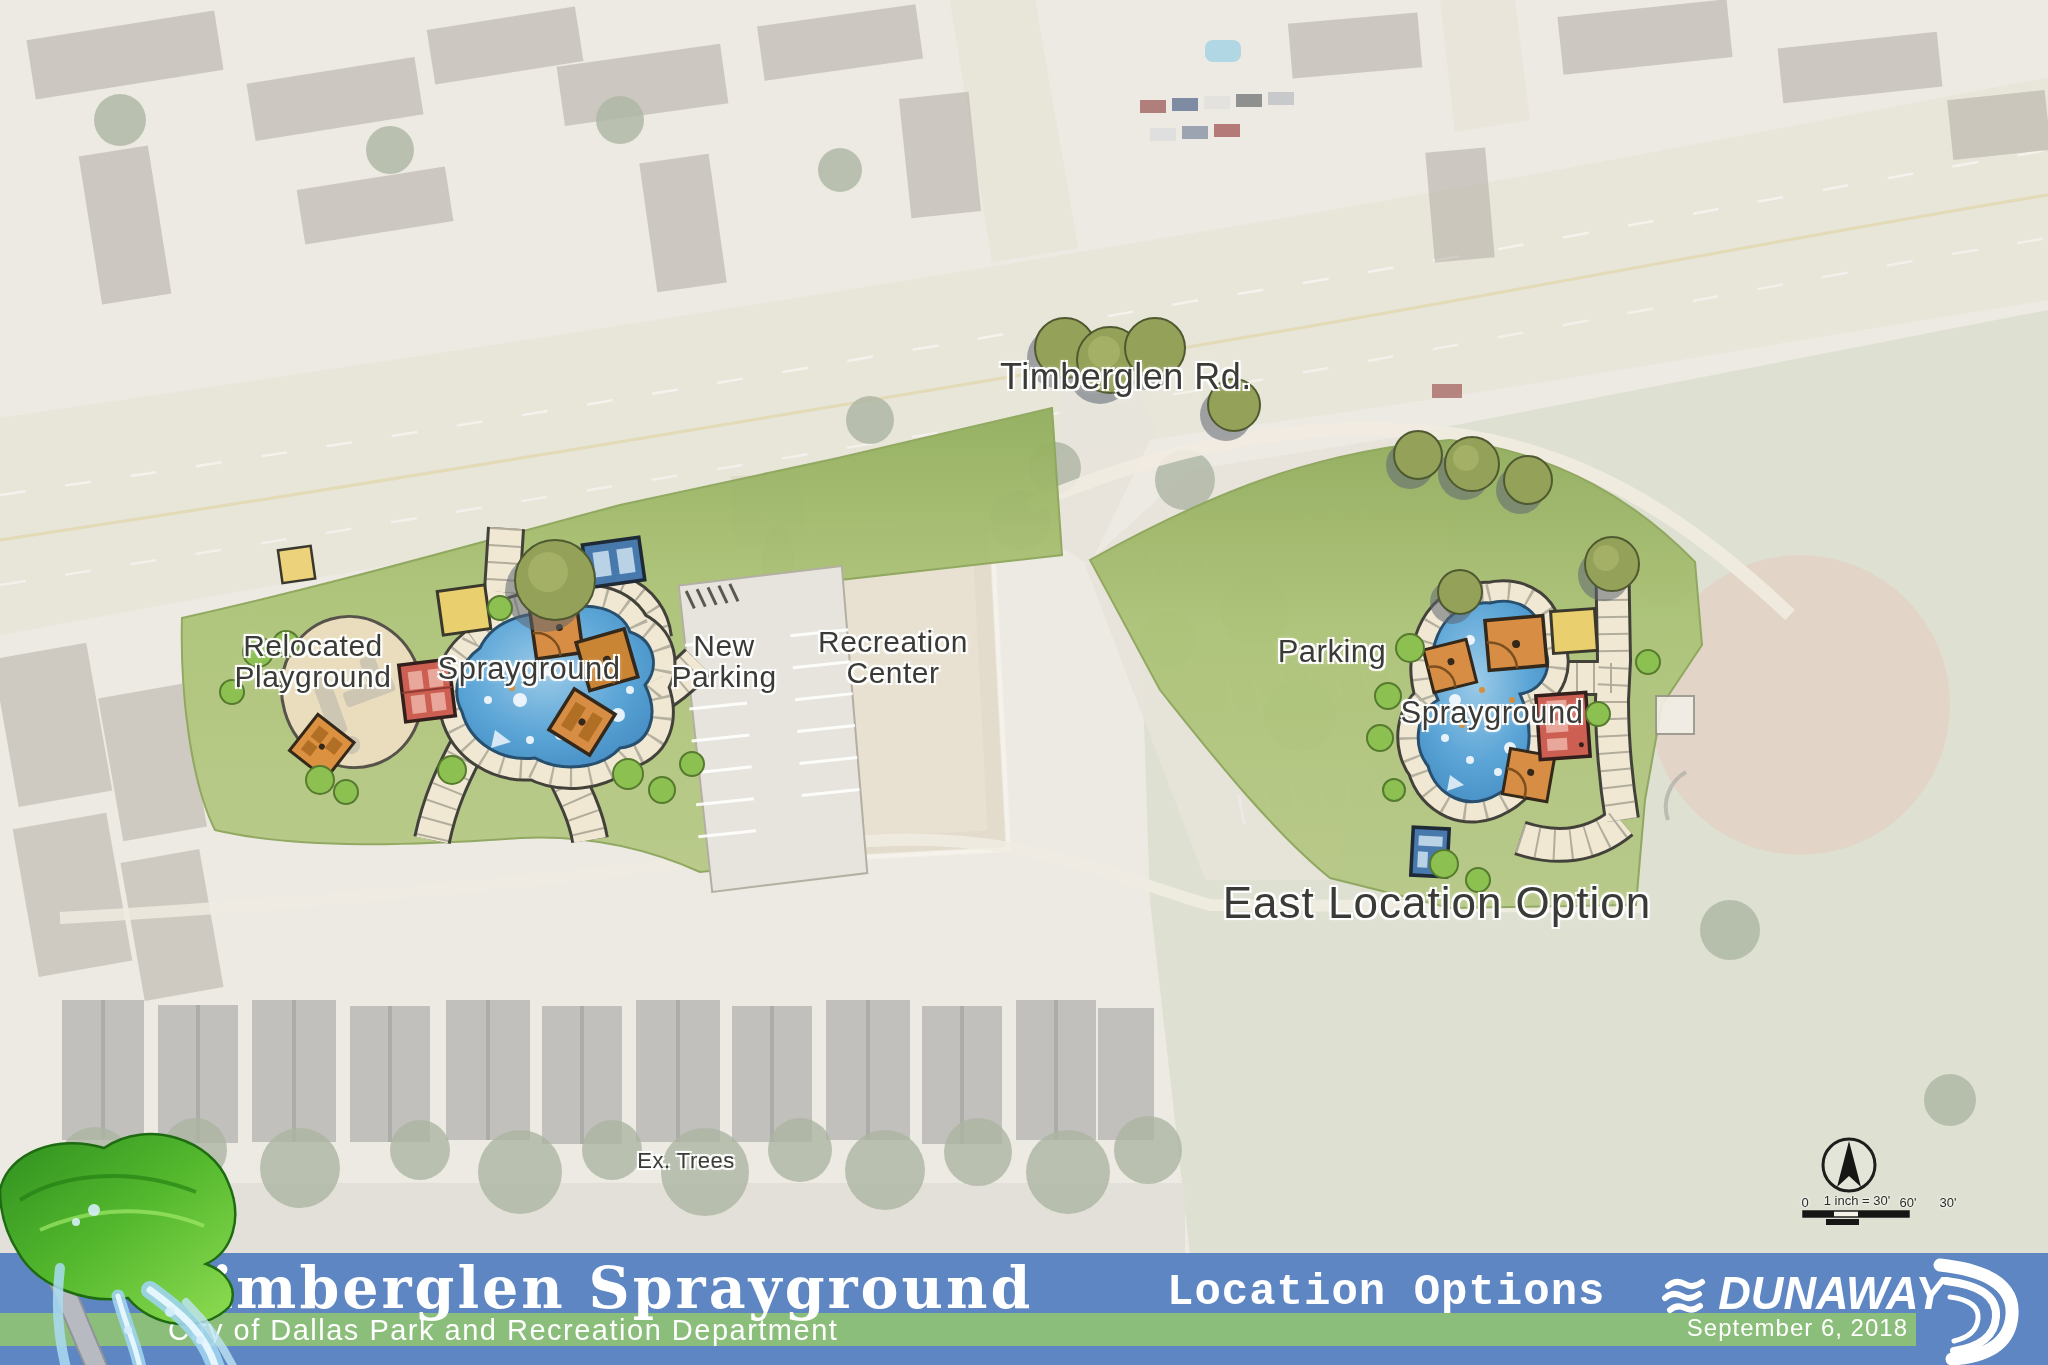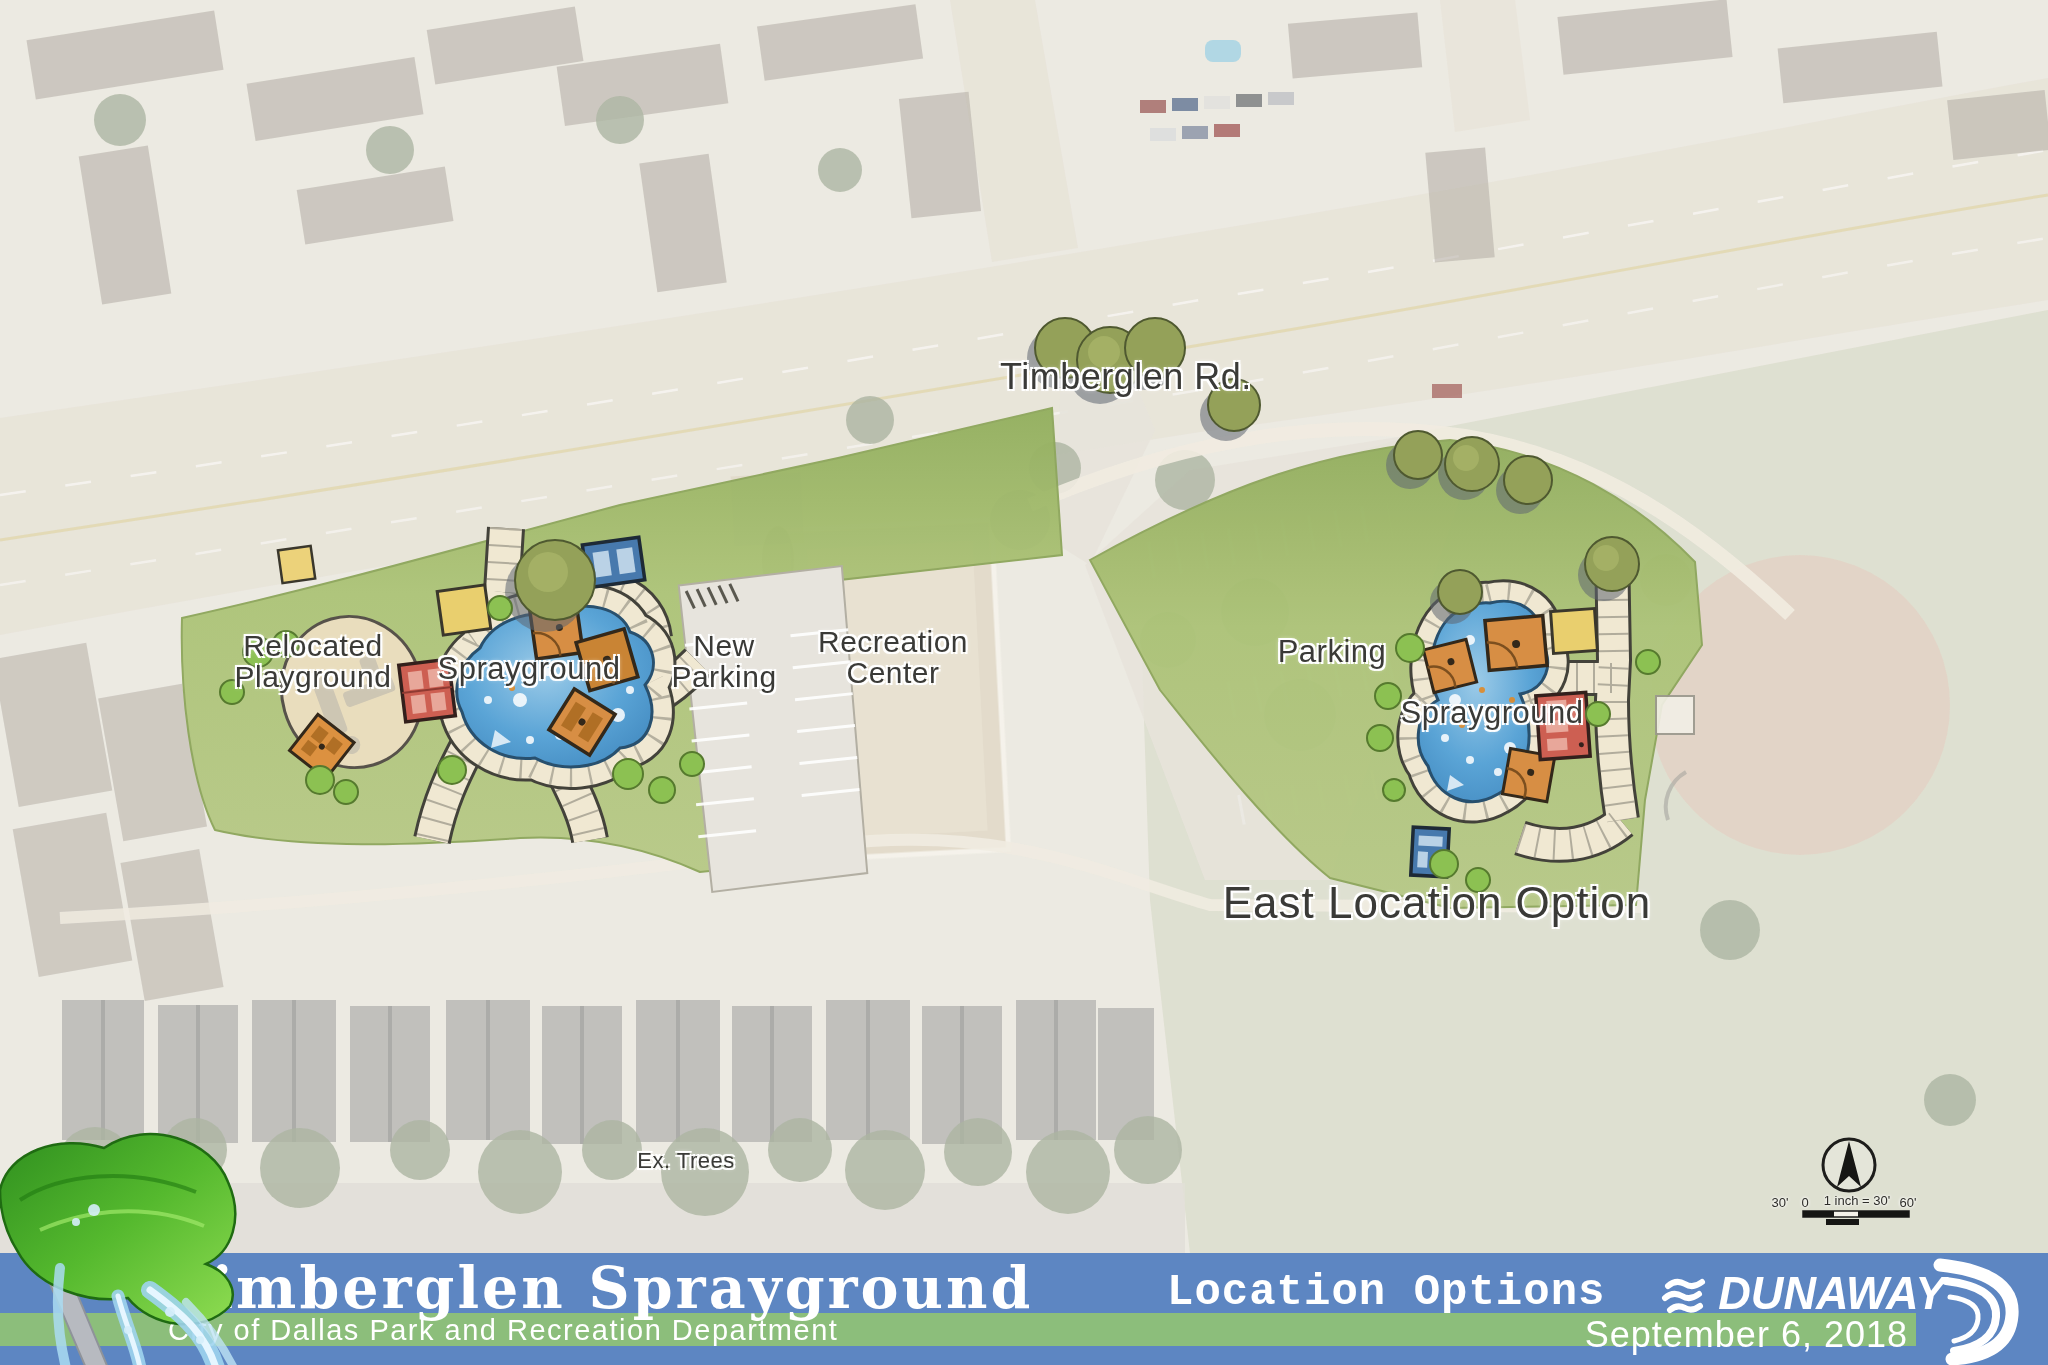--- a/index.html
+++ b/index.html
@@ -20,21 +20,21 @@
   .banner .title{position:absolute;left:166px;top:1px;font-family:"DejaVu Serif",serif;
     font-weight:bold;font-size:57px;color:#fff;letter-spacing:3px;white-space:nowrap;}
   .banner .subtitle{position:absolute;left:168px;top:61px;font-size:29px;color:#fff;
     letter-spacing:1.5px;white-space:nowrap;}
   .banner .sheet{position:absolute;left:1167px;top:14px;font-family:Liberation Mono, monospace;
     font-weight:bold;font-size:44px;color:#fff;letter-spacing:1px;white-space:nowrap;}
   .banner .firmwrap{position:absolute;left:1660px;top:13px;display:flex;align-items:flex-end;}
   .banner .firm{font-size:46px;font-weight:bold;font-style:italic;color:#fff;letter-spacing:0;
     transform:scaleX(.98);white-space:nowrap;}
   .banner .date{position:absolute;left:1908px;top:61px;transform:translateX(-100%);
-    font-size:36px;color:#fff;letter-spacing:1px;white-space:nowrap;}
+    font-size:24px;color:#fff;letter-spacing:1px;white-space:nowrap;}
   .leafwrap{position:absolute;left:0;top:1090px;}
 </style>
 </head>
 <body>
 
 <div class="stage">
 
 <svg class="base" width="2048" height="1365" viewBox="0 0 2048 1365">
   <defs>
     <radialGradient id="poolGrad" cx="45%" cy="40%" r="75%">
@@ -520,21 +520,21 @@
   <div>Sprayground</div>
 </div>
 <div class="maplabel fs44" style="left:1437px;top:903px">
   <div>East Location Option</div>
 </div>
 <div class="maplabel fs22" style="left:686px;top:1161px">
   <div>Ex. Trees</div>
 </div>
 
 <div class="scalelabel" style="left:1805px;top:1202px">0</div>
-<div class="scalelabel" style="left:1780px;top:1202px">30'</div>
+<div class="scalelabel" style="left:1948px;top:1202px">30'</div>
 <div class="scalelabel" style="left:1908px;top:1202px">60'</div>
 <div class="scalelabel" style="left:1857px;top:1200px">1 inch = 30'</div>
 
 <div class="banner">
   <div class="greenstrip"></div>
   <div class="title">Timberglen Sprayground</div>
   <div class="subtitle">City of Dallas Park and Recreation Department</div>
   <div class="sheet">Location Options</div>
   <div class="firmwrap">
     <svg width="52" height="44" viewBox="0 0 52 44" style="margin-right:4px">

